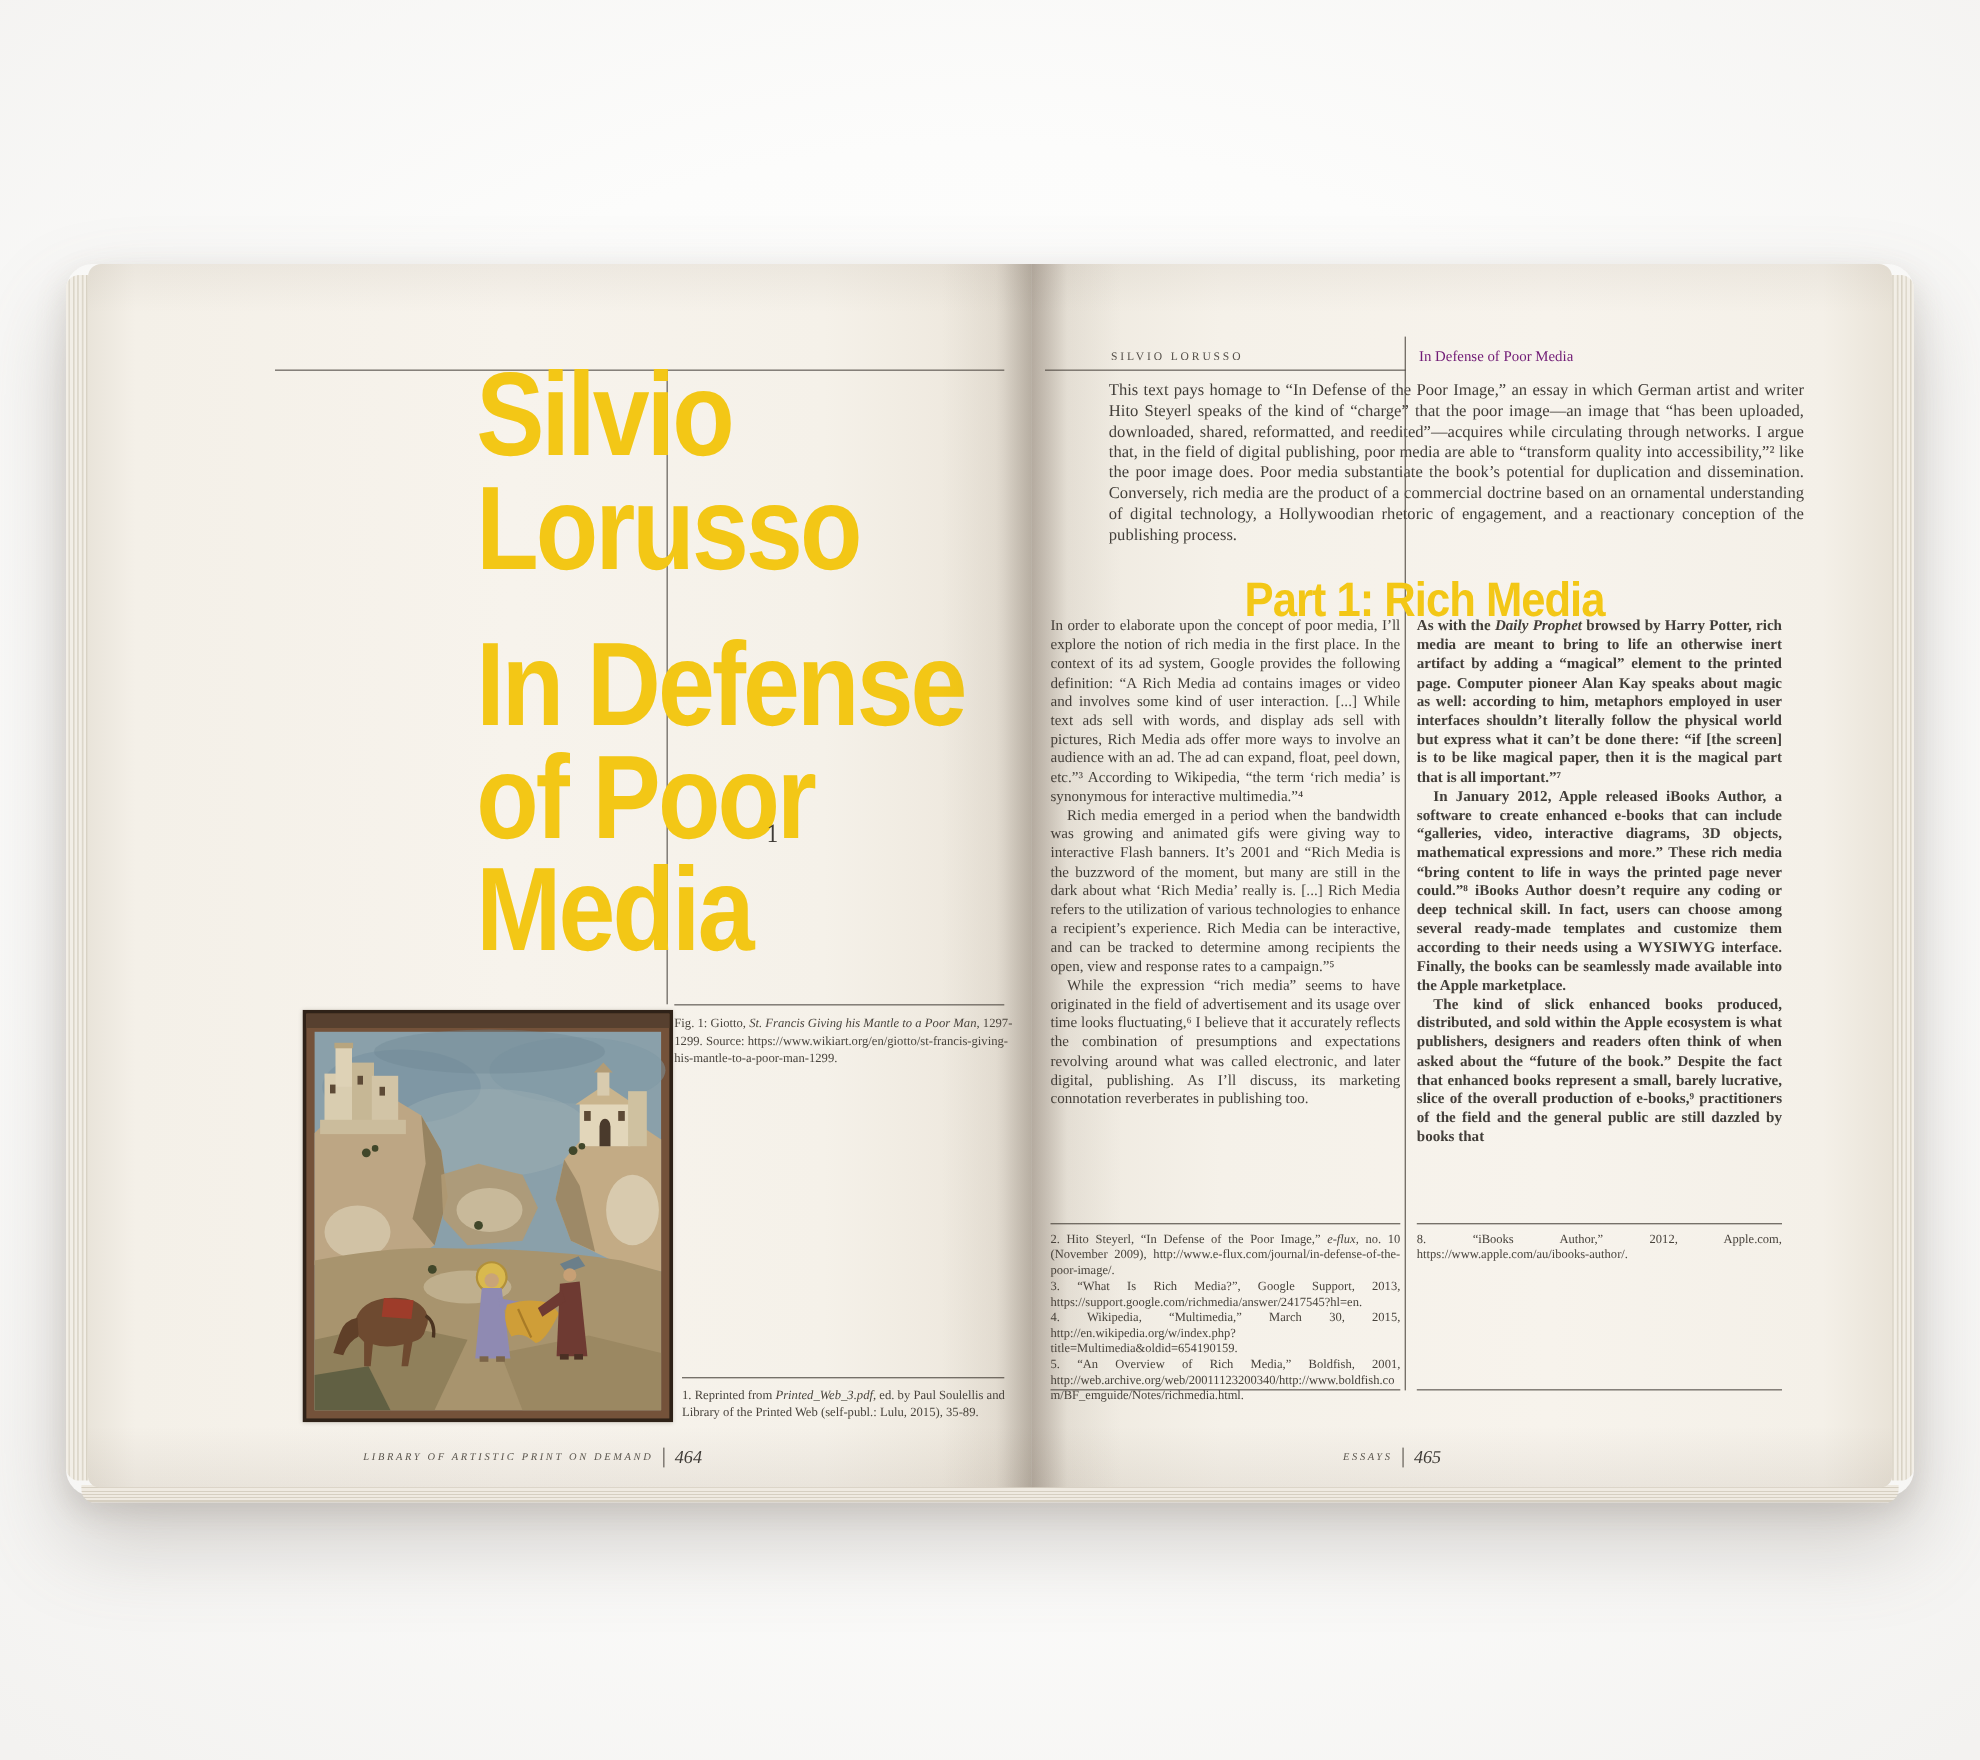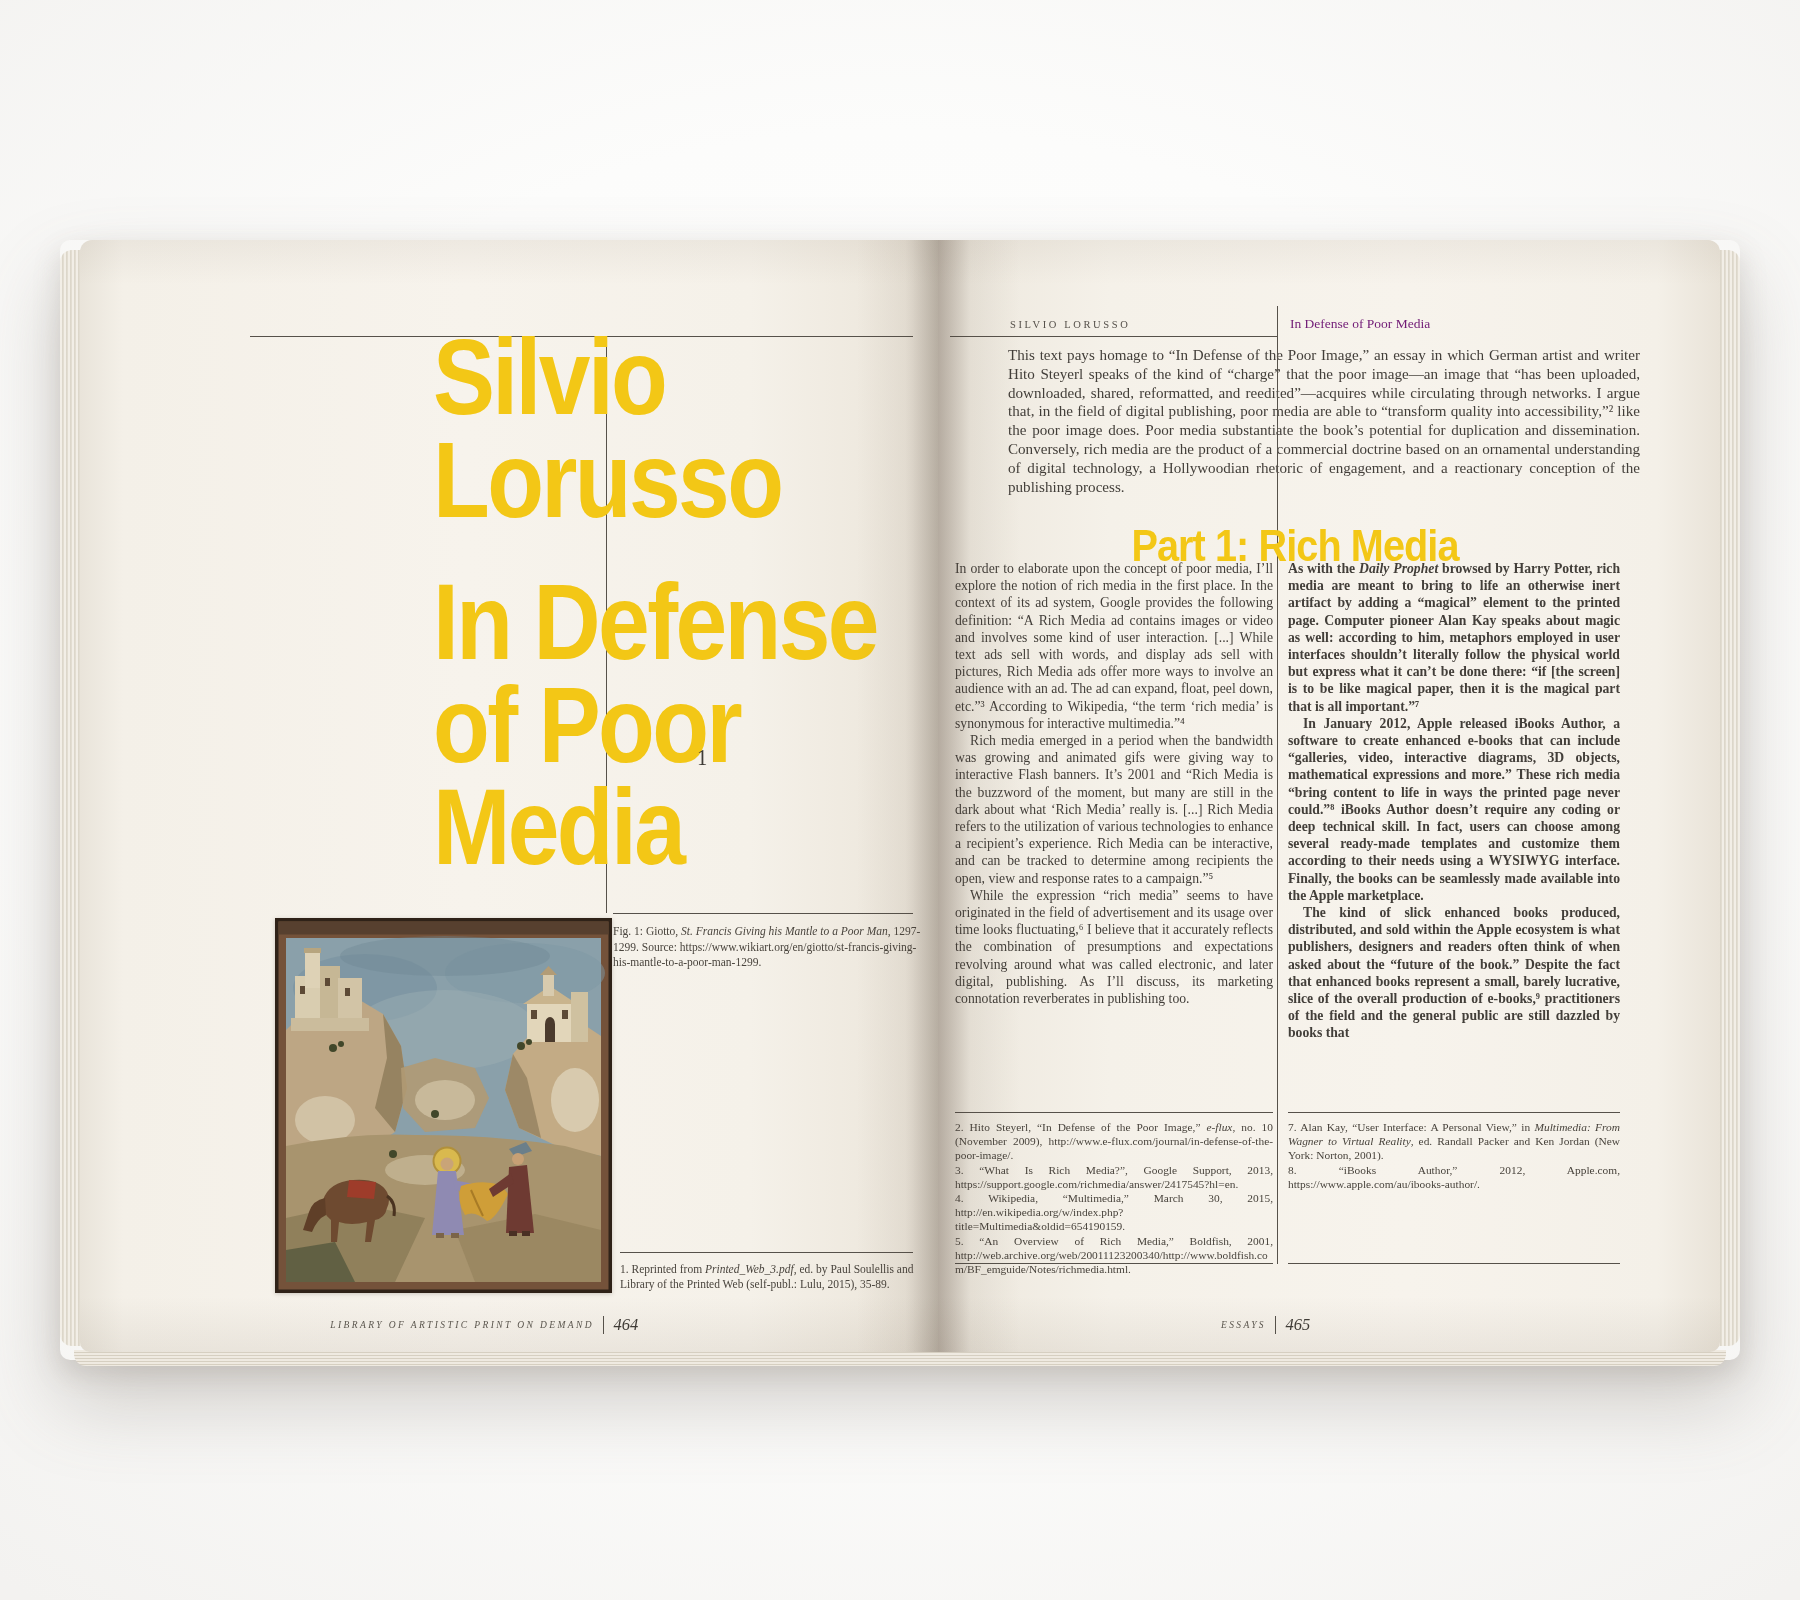--- a/index.html
+++ b/index.html
@@ -5,21 +5,21 @@
   html,body{margin:0;padding:0;}
   body{
     width:1800px;height:1600px;overflow:hidden;
     background:radial-gradient(ellipse 1400px 1100px at 50% 46%, #ffffff 0%, #fcfcfb 55%, #f3f2f0 100%);
     font-family:"Liberation Serif","DejaVu Serif",serif;
     color:#3f3b36;
   }
   .scene{position:relative;width:1800px;height:1600px;}
   .book{
     position:absolute;left:60px;top:240px;width:1680px;height:1120px;
-    border-radius:10px;
+    border-radius:24px;
     box-shadow:0 40px 80px rgba(110,100,88,.30), 0 12px 28px rgba(110,100,88,.18);
   }
   .edge{position:absolute;top:10px;height:1096px;width:34px;
     background:repeating-linear-gradient(90deg,#f2eee6 0px,#f2eee6 2px,#d8d2c4 2.6px,#e8e3d8 4px);}
   .edge-left{left:0;border-radius:12px 0 0 12px;}
   .edge-right{left:1646px;border-radius:0 12px 12px 0;}
   .edge-bottom{position:absolute;left:14px;bottom:-6px;width:1652px;height:16px;border-radius:0 0 12px 12px;
     background:repeating-linear-gradient(180deg,#efeae1 0 2px,#d6cfc1 2px 3px);}
   .page{position:absolute;top:0;height:1112px;}
   .page-left{left:20px;width:858px;border-radius:12px 0 0 10px;
@@ -239,21 +239,20 @@
       <p>The kind of slick enhanced books produced, distributed, and sold within the Apple ecosystem is what publishers, designers and readers often think of when asked about the “future of the book.” Despite the fact that enhanced books represent a small, barely lucrative, slice of the overall production of e-books,⁹ practitioners of the field and the general public are still dazzled by books that</p>
     </div>
 
     <div class="fncol fn-left">
       <p>2.  Hito Steyerl, “In Defense of the Poor Image,” <i>e-flux</i>, no. 10 (November 2009), http://www.e-flux.com/journal/in-defense-of-the-poor-image/.</p>
       <p>3.  “What Is Rich Media?”, Google Support, 2013, https://support.google.com/richmedia/answer/2417545?hl=en.</p>
       <p>4.  Wikipedia, “Multimedia,” March 30, 2015, http://en.wikipedia.org/w/index.php?title=Multimedia&amp;oldid=654190159.</p>
       <p>5.  “An Overview of Rich Media,” Boldfish, 2001, http://web.archive.org/web/20011123200340/http://www.boldfish.com/BF_emguide/Notes/richmedia.html.</p>
     </div>
     <div class="fncol fn-right">
-      <p>7.  Alan Kay, “User Interface: A Personal View,” in <i>Multimedia: From Wagner to Virtual Reality</i>, ed. Randall Packer and Ken Jordan (New York: Norton, 2001).</p>
       <p>8.  “iBooks Author,” 2012, Apple.com, https://www.apple.com/au/ibooks-author/.</p>
     </div>
 
     <div class="footer footer-right">
       <span class="footer-label">Essays</span>
       <span class="footer-bar"></span>
       <span class="footer-num">465</span>
     </div>
 
     <div class="gutter"></div>

